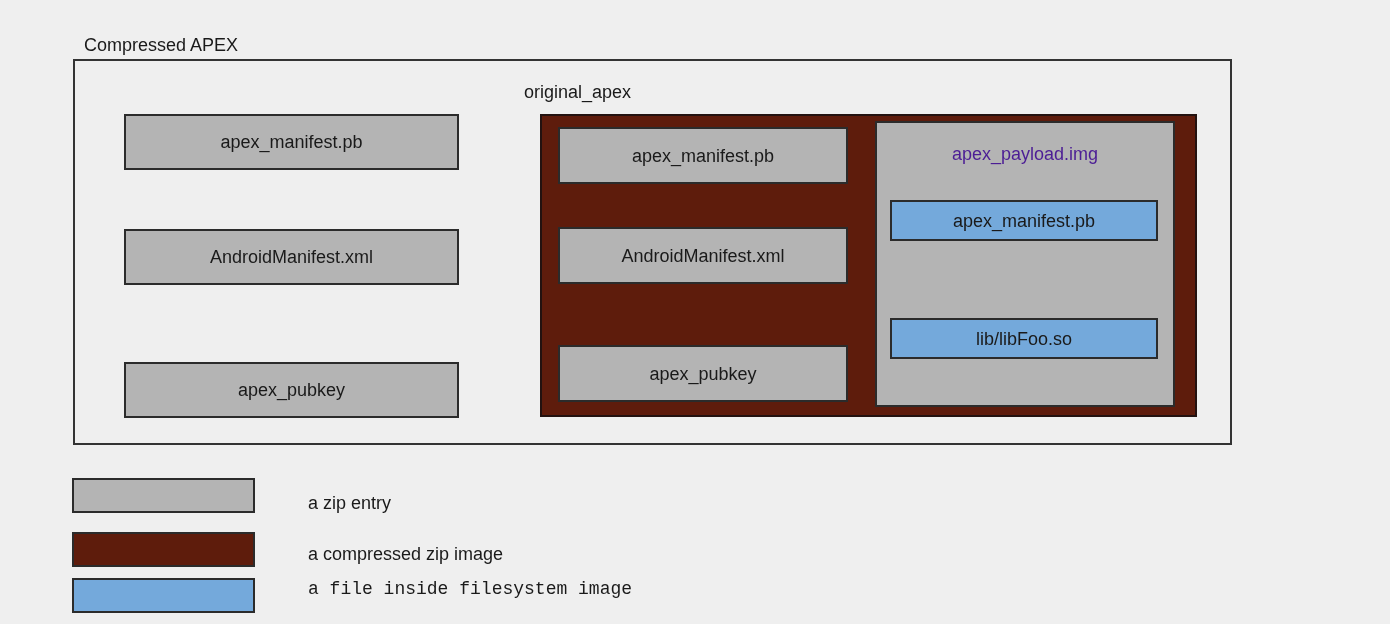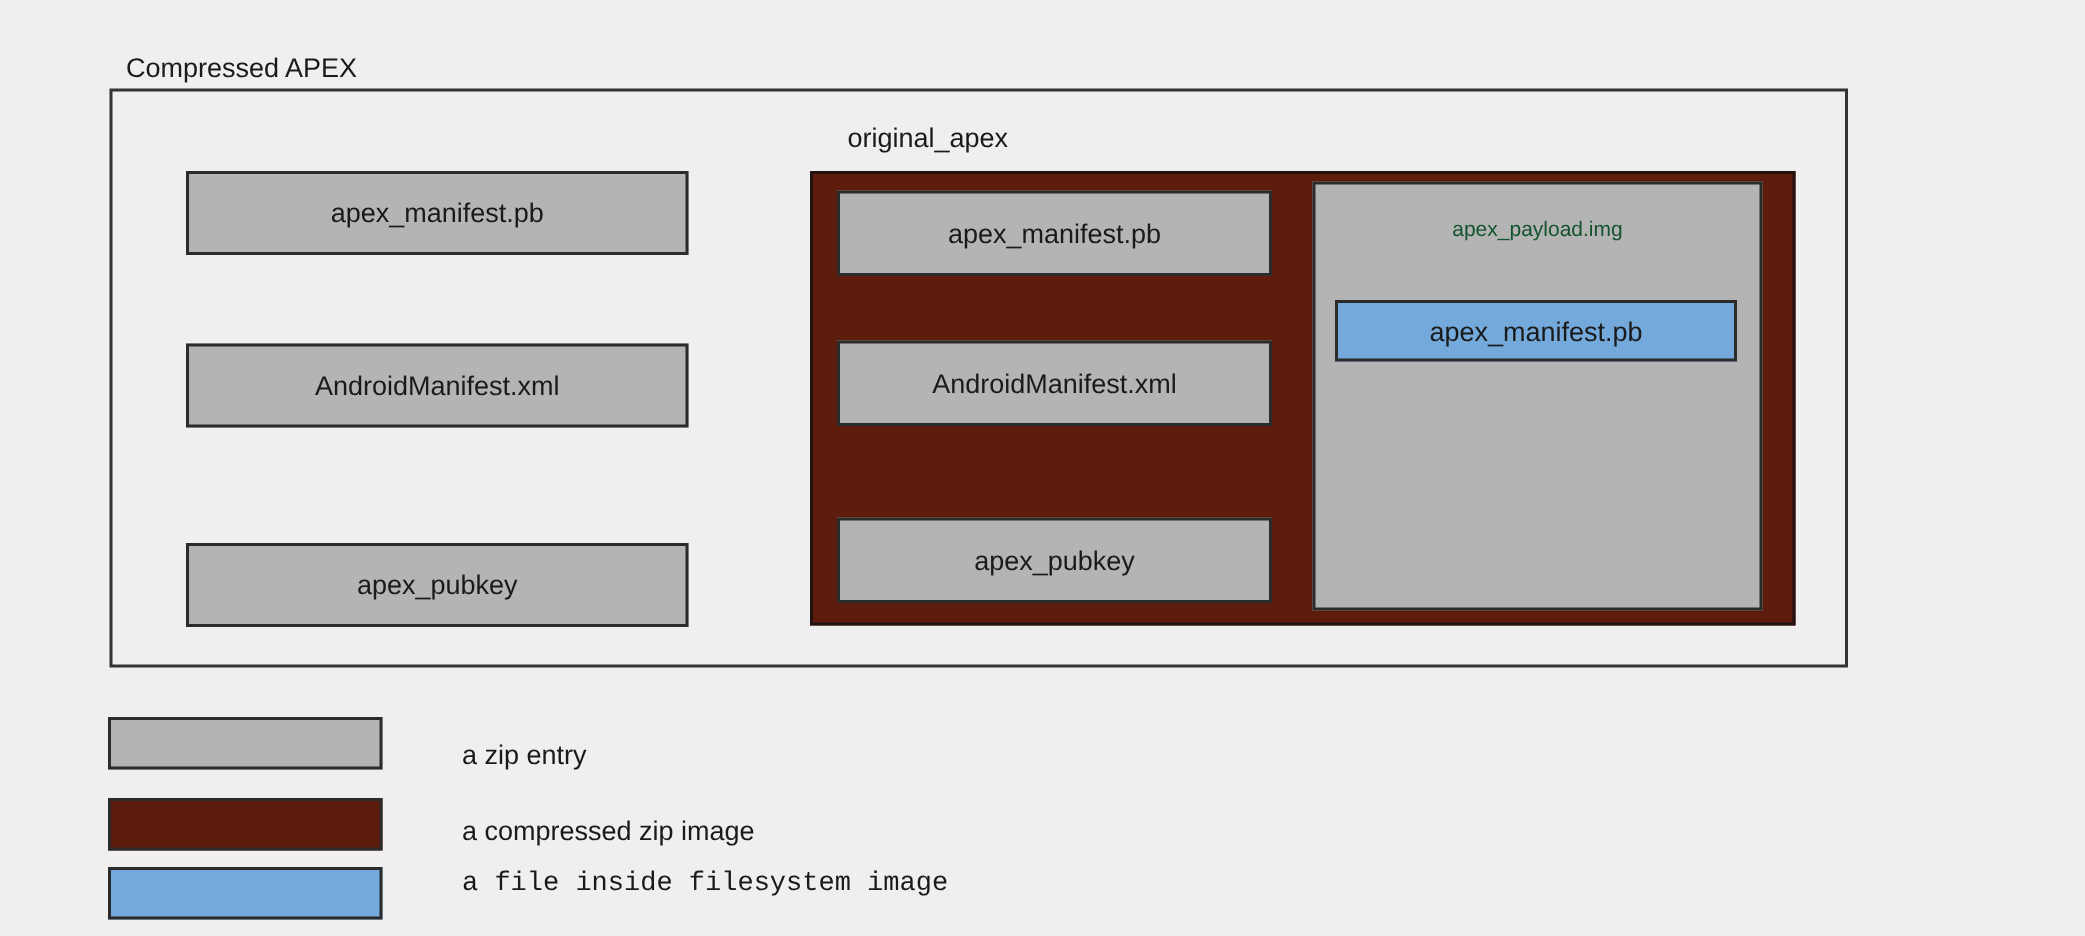--- a/index.html
+++ b/index.html
@@ -47,21 +47,21 @@
   
   .compressed-box {
     left: 540px;
     top: 114px;
     width: 657px;
     height: 303px;
     background: #5e1c0c;
     border: 2px solid #231210;
   }
   .compressed-label {
-    left: 565px;
+    left: 524px;
     top: 83px;
     font-size: 18px;
   }
 
   
   .zip-entry {
     background: #b4b4b4;
     border: 2px solid #2b2b2b;
     display: flex;
     align-items: center;
@@ -82,22 +82,22 @@
     height: 286px;
     background: #b4b4b4;
     border: 2px solid #2b2b2b;
   }
   .payload-title {
     position: absolute;
     left: 0;
     top: 22px;
     width: 100%;
     text-align: center;
-    font-size: 14px;
-    color: #14532d;
+    font-size: 18px;
+    color: #4c1d95;
     white-space: nowrap;
     line-height: 1;
   }
 
   
   .fs-file {
     background: #74a9db;
     border: 2px solid #2b2b2b;
     display: flex;
     align-items: center;
@@ -164,20 +164,23 @@
 
   <div class="abs payload-box">
     <div class="payload-title">apex_payload.img</div>
   </div>
 
   <div class="abs fs-file" style="left:890px; top:200px; width:268px; height:41px;">
     <span>apex_manifest.pb</span>
   </div>
 
 
+  <div class="abs fs-file" style="left:890px; top:318px; width:268px; height:41px;">
+    <span>lib/libFoo.so</span>
+  </div>
 
   <div class="abs legend-swatch" style="top:478px; background:#b4b4b4;"></div>
   <div class="abs legend-text" style="top:494px;text-align:center;">a zip entry</div>
 
   <div class="abs legend-swatch" style="top:532px; background:#5e1c0c;"></div>
   <div class="abs legend-text" style="top:545px;">a compressed zip image</div>
 
   <div class="abs legend-swatch" style="top:578px; background:#74a9db;"></div>
   <div class="abs legend-text" style="top:580px;font-family:Liberation Mono, monospace;">a file inside filesystem image</div>
 

